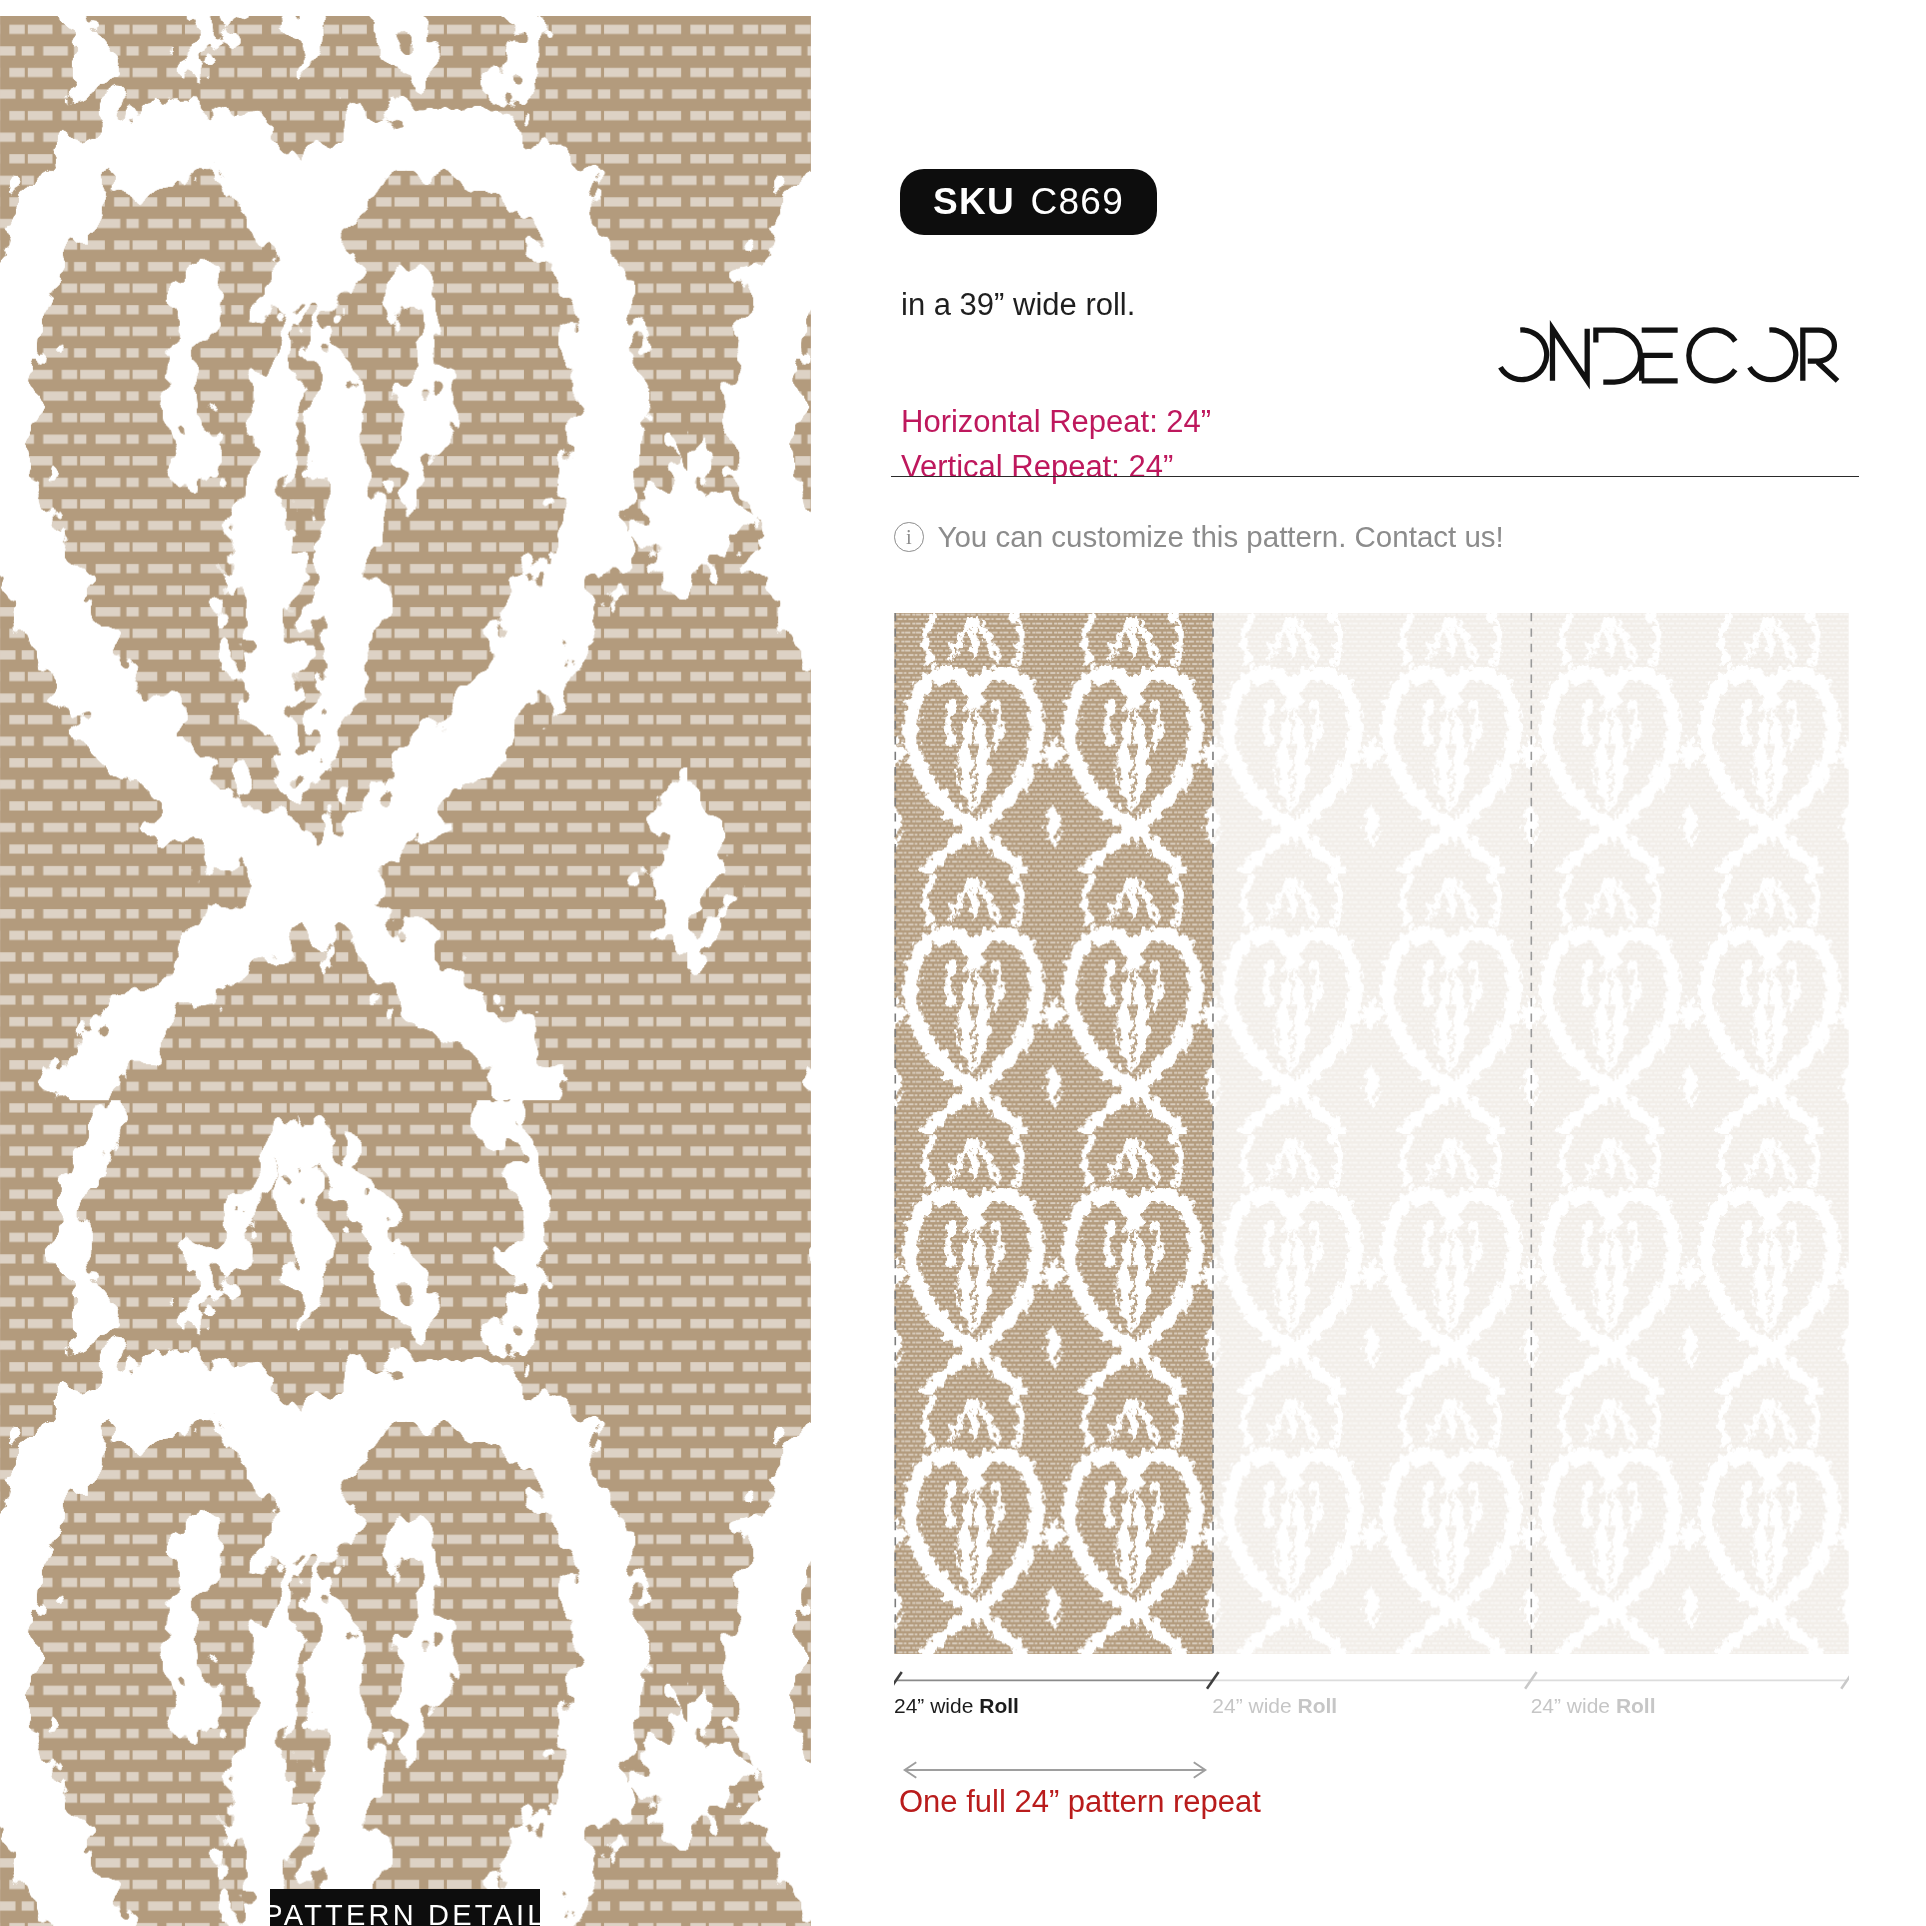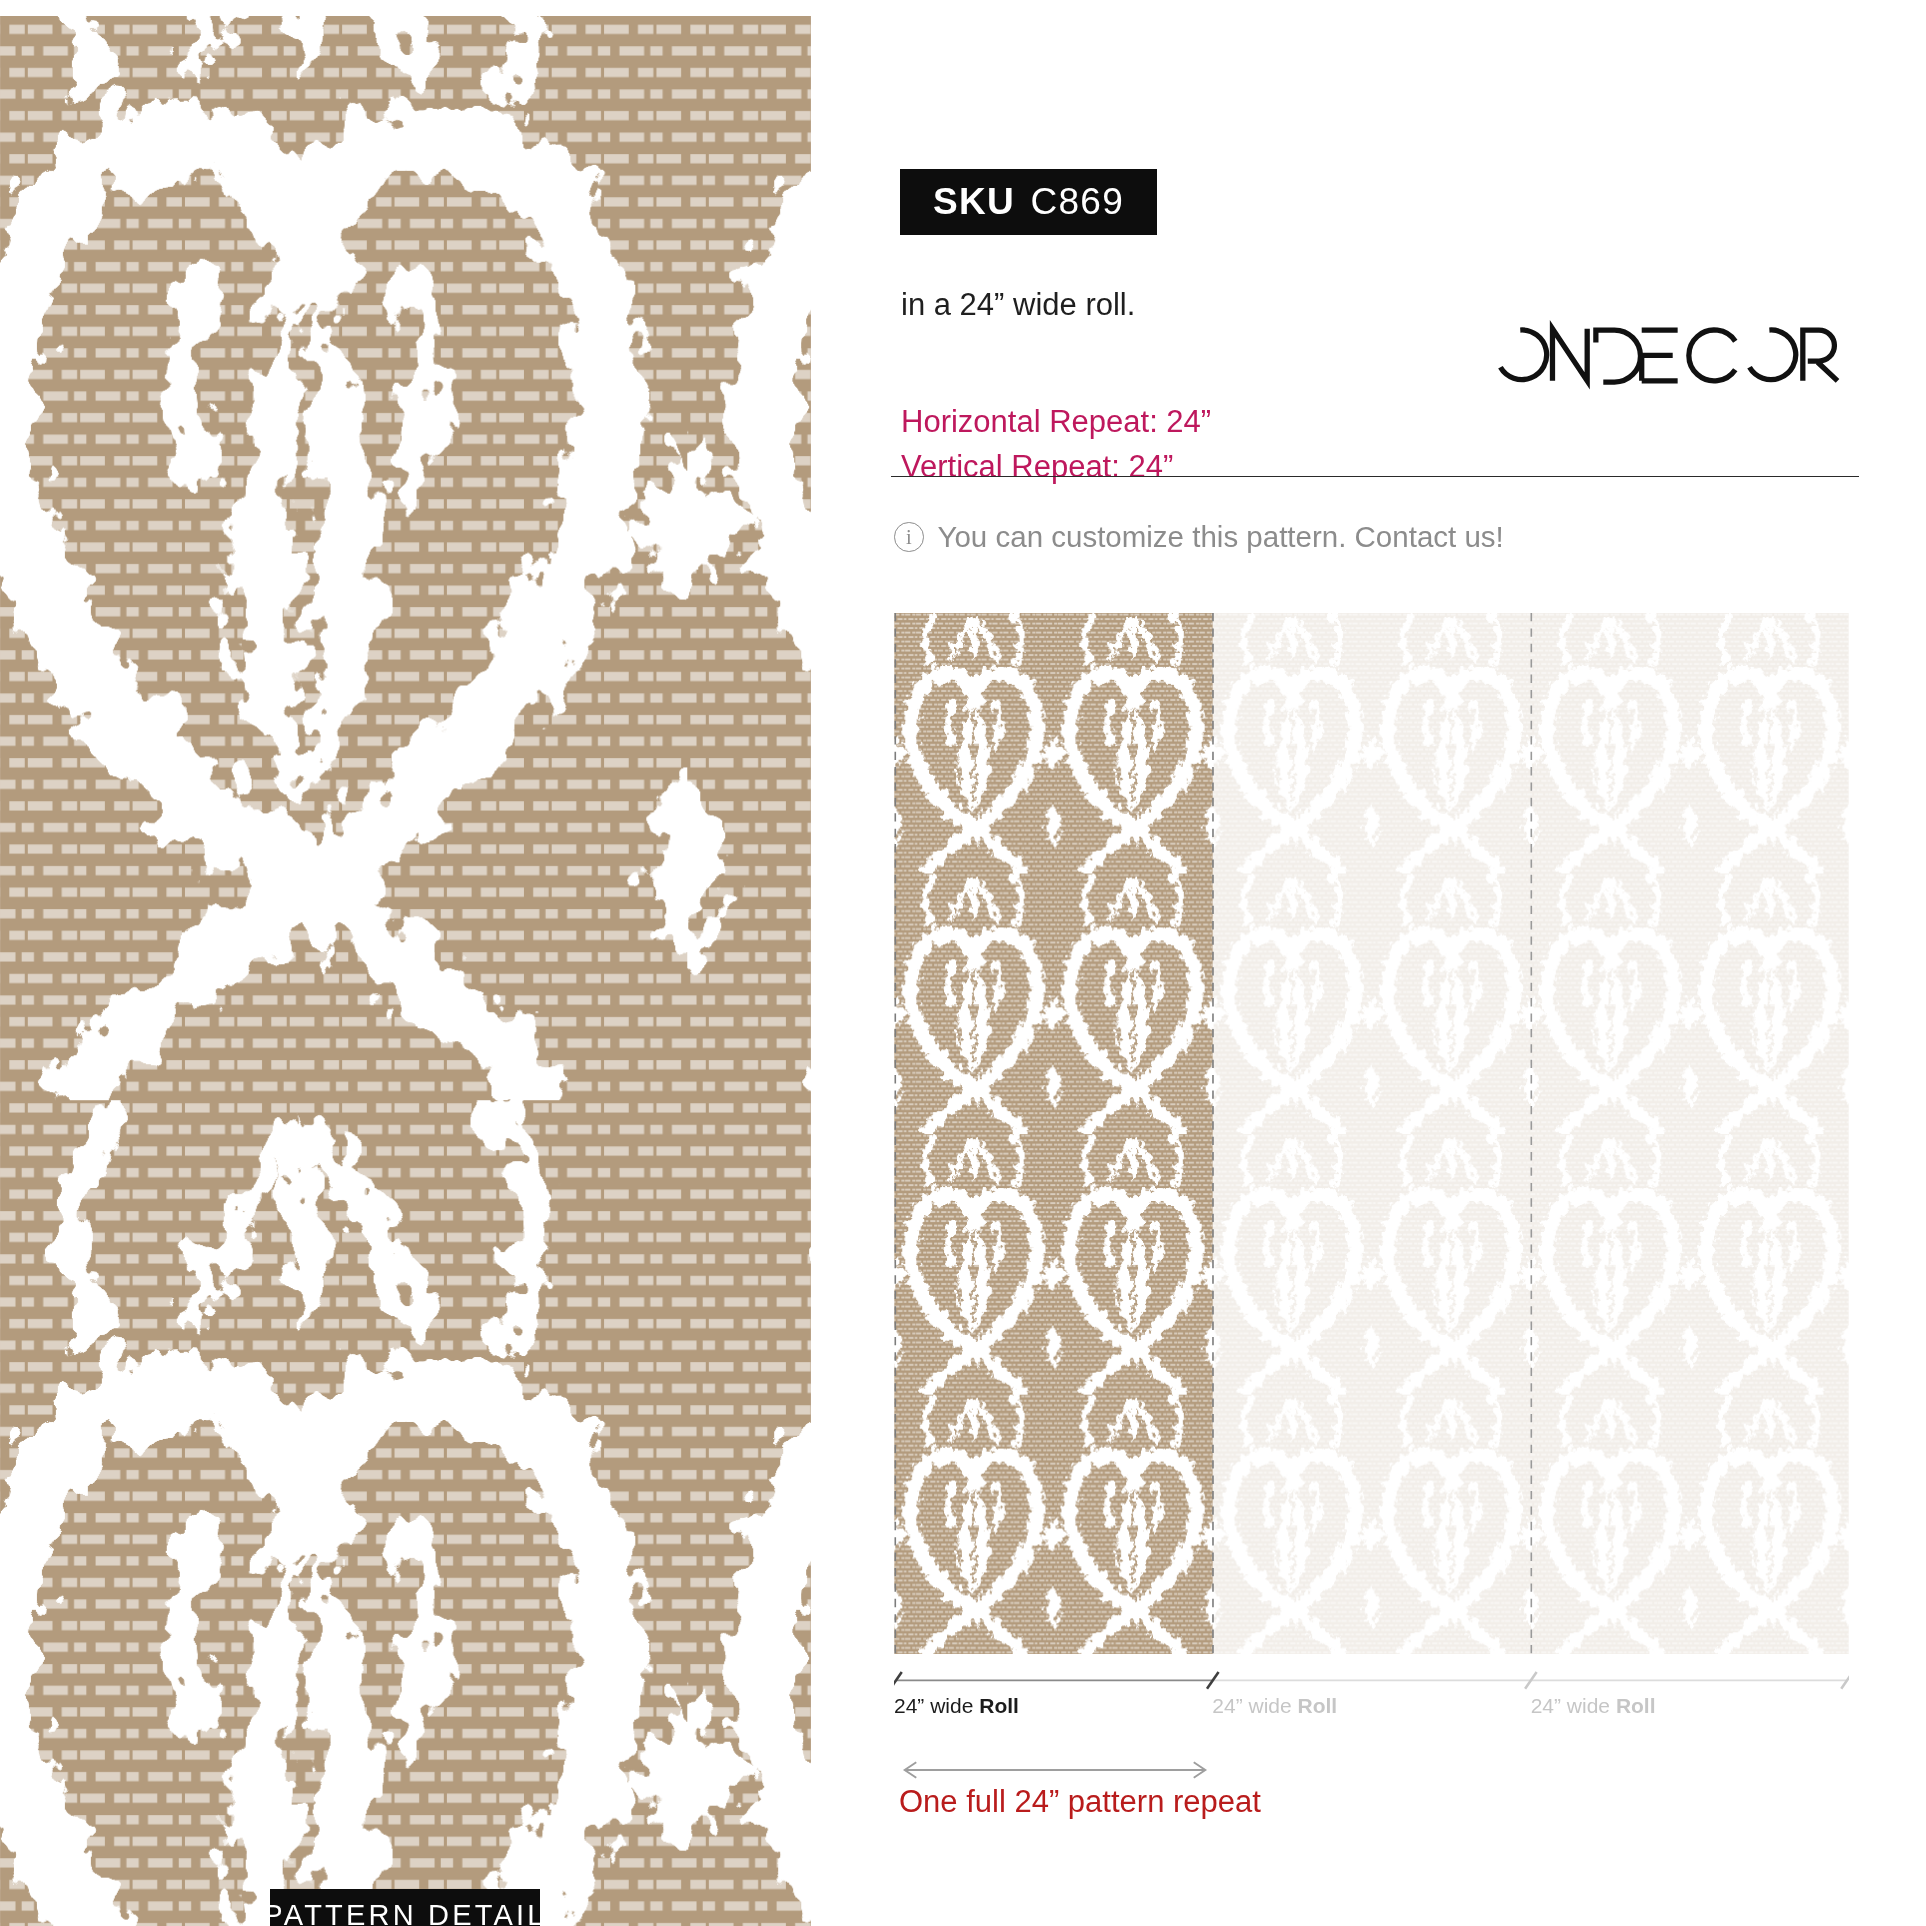--- a/index.html
+++ b/index.html
@@ -10,21 +10,21 @@
   
   .pattern-panel{position:absolute;left:0;top:0;width:811px;height:1926px;overflow:hidden;margin-top:16px;}
   .pattern-detail-badge{
     position:absolute;left:270px;top:1873px;width:270px;height:53px;background:#0d0d0d;
     color:#ffffff;display:flex;align-items:center;justify-content:center;
     font-size:29px;letter-spacing:3.2px;white-space:nowrap;
   }
   
   .sku-badge{
     position:absolute;left:900px;top:169px;height:66px;background:#0d0d0d;color:#ffffff;
-    display:flex;align-items:center;padding:0 33px;font-size:37px;letter-spacing:1.3px;white-space:nowrap;
+    display:flex;align-items:center;padding:0 33px;font-size:37px;letter-spacing:1.3px;white-space:nowrap;border-radius:24px;
   }
   .sku-badge .sku-label{font-weight:bold;margin-right:15.4px;}
   .description{position:absolute;left:901px;top:283px;font-size:31px;line-height:44px;color:#1f1f1f;}
   .repeats{position:absolute;left:901px;top:399px;font-size:31px;line-height:45px;color:#be185d;}
   .brand-logo{position:absolute;left:1493px;top:300px;width:347px;height:96px;}
   .separator{position:absolute;left:891px;top:476px;width:968px;height:0;border-top:1.9px solid #2a2a2a;}
   .notice{position:absolute;left:894px;top:520px;display:flex;align-items:center;gap:14px;color:#8c8c8c;font-size:29.5px;white-space:nowrap;}
   .notice-icon{
     box-sizing:border-box;width:29.5px;height:29.5px;border:1.9px solid #8c8c8c;border-radius:50%;
     display:flex;align-items:center;justify-content:center;
@@ -100,21 +100,21 @@
     <span>PATTERN DETAIL</span>
   </div>
 </div>
 
 <div class="sku-badge">
   <span class="sku-label">SKU</span>
   <span class="sku-value">C869</span>
 </div>
 
 <div class="description">
-  <div>in a 24” wide roll.</div>
+  <div>in a 39” wide roll.</div>
 </div>
 
 <div class="repeats">
   <div>Horizontal Repeat: 24”</div>
   <div>Vertical Repeat: 24”</div>
 </div>
 
 <div class="brand-logo" aria-label="ONDECOR">
   <span class="sr-only">ONDECOR</span>
   <svg width="347" height="96" viewBox="0 0 560 150">

